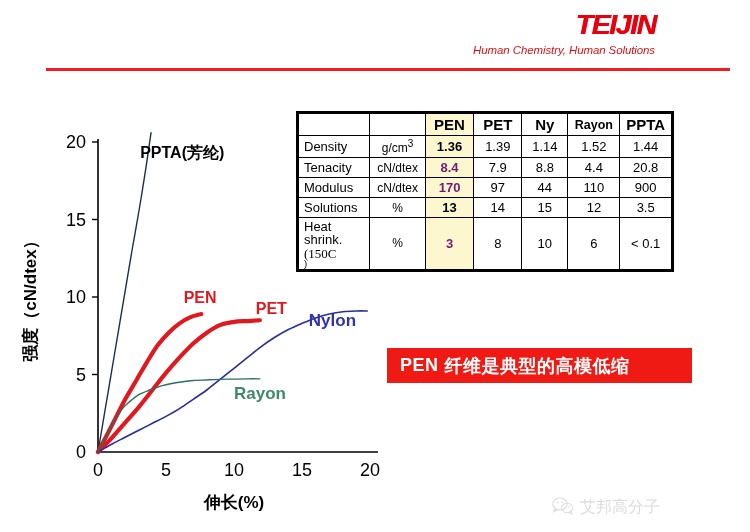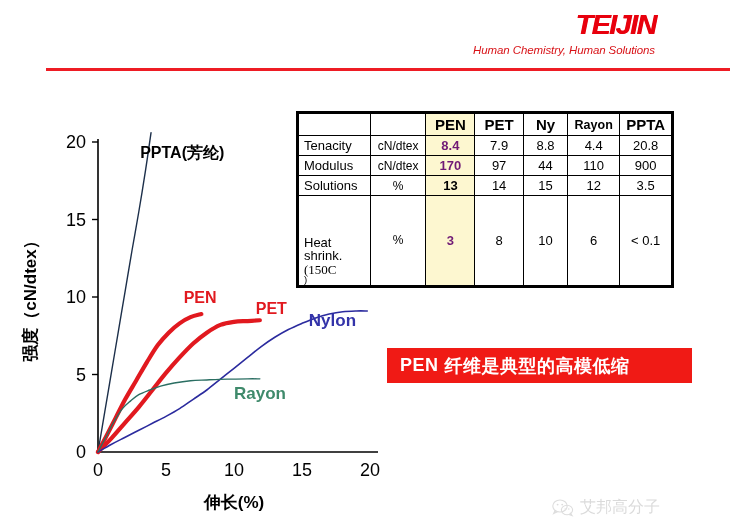--- a/index.html
+++ b/index.html
@@ -69,21 +69,21 @@
     box-sizing:border-box;
   }
   #spec-table th{font-size:15px;font-weight:bold;}
   #spec-table th.small-h{font-size:12.5px;}
   #spec-table td.rowlabel{text-align:left;width:78px;font-size:13px;}
   #spec-table td.unit{width:58px;font-size:12px;}
   #spec-table td.c-pen,#spec-table th.c-pen{background:#fdf7d0;font-weight:bold;}
   #spec-table td.v-red{color:#701a75;font-weight:bold;}
   #spec-table td.v-blk{font-weight:bold;}
   #spec-table td.datacol{width:54px;font-size:13px;}
-  .hs-line1{display:block;line-height:1.02;margin-top:38px;}
+  .hs-line1{display:block;line-height:1.02;}
   .hs-line2{display:block;line-height:1.02;}
   .hs-small{font-size:13px;font-family:Liberation Serif, serif;}
   .hs-line3{display:block;line-height:0.75;font-size:9.5px;text-align:left;}
   td.heat-cell{text-align:left;padding-top:1px;padding-bottom:0;line-height:1.02;}
 
   
   #banner{
     position:absolute;left:387px;top:348px;
     width:305px;height:35px;
     background:#f01a15;
@@ -92,21 +92,21 @@
     display:flex;align-items:center;
     padding-left:13px;
     box-sizing:border-box;
     letter-spacing:0.5px;
   }
   #banner .bn-pen{margin-right:6px;}
 
   
   #watermark{
     position:absolute;right:14px;bottom:14px;
-    display:flex;align-items:center;gap:6px;
+    display:flex;gap:6px;
     color:#d9d9d9;
     font-size:16px;
     opacity:0.95;
   }
   #watermark svg{display:block;}
 </style>
 </head>
 <body>
 
 <div id="slide">
@@ -156,20 +156,29 @@
         <th class="unit"></th>
         <th class="c-pen datacol">PEN</th>
         <th class="datacol">PET</th>
         <th class="datacol">Ny</th>
         <th class="datacol small-h">Rayon</th>
         <th class="datacol">PPTA</th>
       </tr>
     </thead>
     <tbody>
       <tr>
+        <td class="rowlabel">Density</td>
+        <td class="unit">g/cm<sup>3</sup></td>
+        <td class="c-pen datacol v-blk">1.36</td>
+        <td class="datacol">1.39</td>
+        <td class="datacol">1.14</td>
+        <td class="datacol">1.52</td>
+        <td class="datacol">1.44</td>
+      </tr>
+      <tr>
         <td class="rowlabel">Tenacity</td>
         <td class="unit">cN/dtex</td>
         <td class="c-pen datacol v-red">8.4</td>
         <td class="datacol">7.9</td>
         <td class="datacol">8.8</td>
         <td class="datacol">4.4</td>
         <td class="datacol">20.8</td>
       </tr>
       <tr>
         <td class="rowlabel">Modulus</td>

